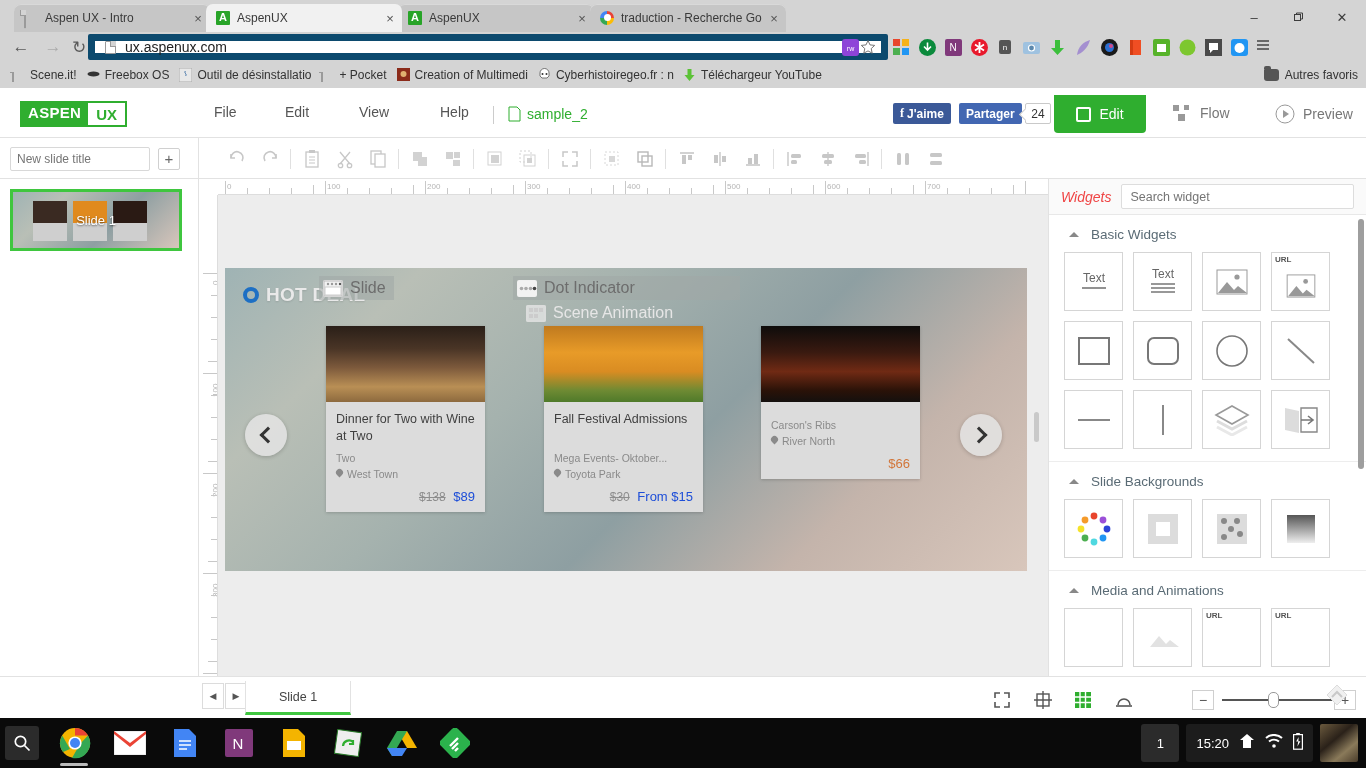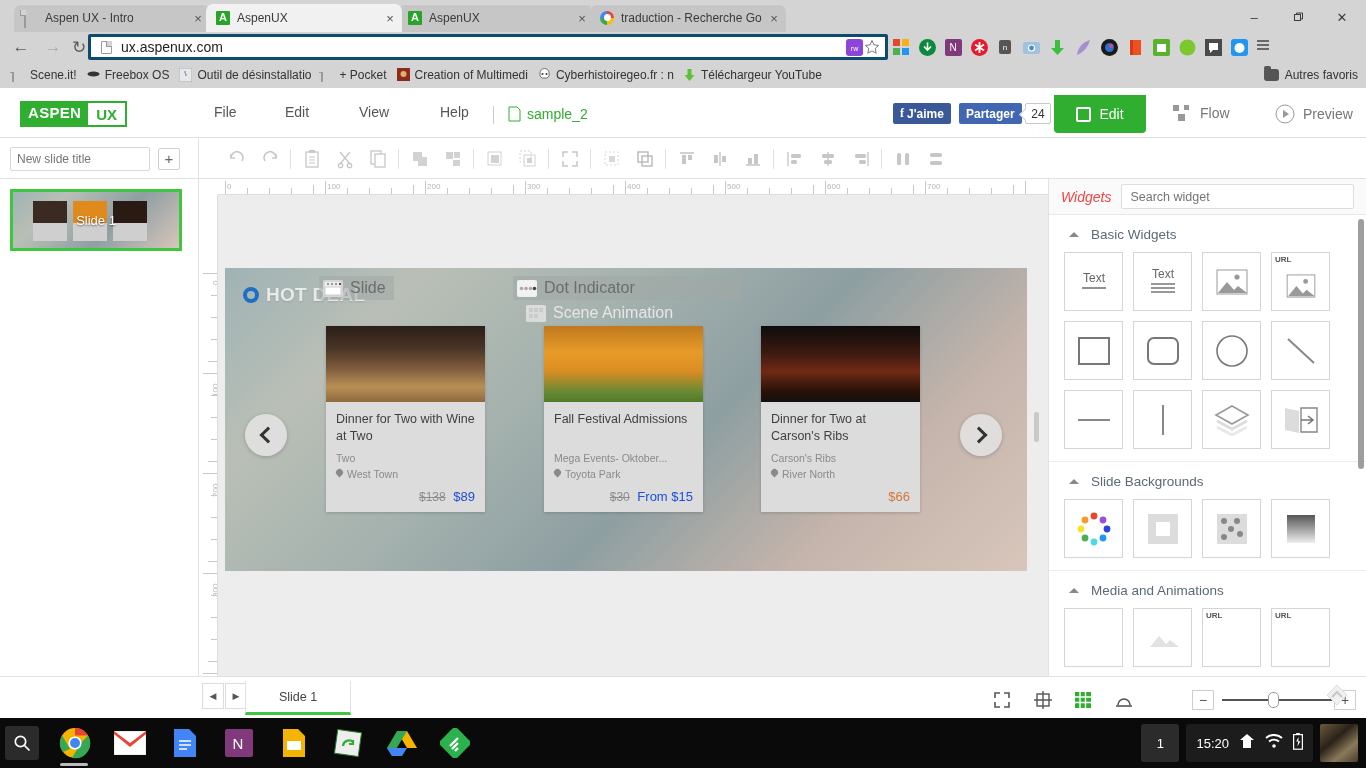--- a/index.html
+++ b/index.html
@@ -35,21 +35,21 @@
   .tab-close { font-size:13px; color:#555; margin-left:4px; flex:0 0 12px; text-align:center; line-height:1; }
 
   .win-ctrl { position:absolute; top:4px; height:26px; width:44px; display:flex;
     align-items:center; justify-content:center; color:#3c3c3c; font-size:13px; }
 
   
   .addrbar { position:absolute; left:0; top:32px; width:1366px; height:30px; background:#d4d4d4; }
   .nav-btn { position:absolute; top:32px; width:30px; height:30px;
      display:flex; align-items:center; justify-content:center; font-size:17px; color:#5a5a5a; }
   .omnibox { position:absolute; left:88px; top:34px; width:800px; height:26px;
-    background:#fff; border:3px solid #0c4a6e; border-radius:2px; display:flex; align-items:center;
+    background:#fff; border:7px solid #0c4a6e; border-radius:2px; display:flex; align-items:center;
     padding:0 4px 0 6px; }
   .omni-url { font-size:14px; color:#222; margin-left:6px; flex:1; }
   .omni-icon { width:18px; height:18px; flex:0 0 18px; display:flex; align-items:center; justify-content:center; }
   .ext-icons { position:absolute; left:892px; top:32px; height:30px; display:flex; align-items:center; gap:7px; }
   .ext-ico { width:19px; height:19px; border-radius:3px; }
 
   
   .bookmarks { position:absolute; left:0; top:62px; width:1366px; height:26px; background:#d4d4d4;
     display:flex; align-items:center; padding-left:10px; gap:0; }
   .bm { display:flex; align-items:center; gap:5px; padding:0 8px 0 2px; font-size:12px; color:#333;
@@ -738,21 +738,20 @@
         <div class="card-price">
           <span class="price-old">$30</span>
           <span class="price-new">From $15</span>
         </div>
       </div>
     </div>
 
     <div class="card" style="left:536px;top:58px;">
       <div class="card-img" style="background:linear-gradient(180deg,#0e0c0b 0%,#3a1a10 35%,#702a14 60%,#2a1208 85%,#14100e 100%);"></div>
       <div class="card-body">
-        <div class="card-title">Dinner for Two at Carson's Ribs</div>
         <div class="card-merchant">Carson's Ribs</div>
         <div class="card-loc">
           <span class="pin"></span>
           <span>River North</span>
         </div>
         <div class="card-price">
           <span class="price-old"></span>
           <span class="price-new orange">$66</span>
         </div>
       </div>

